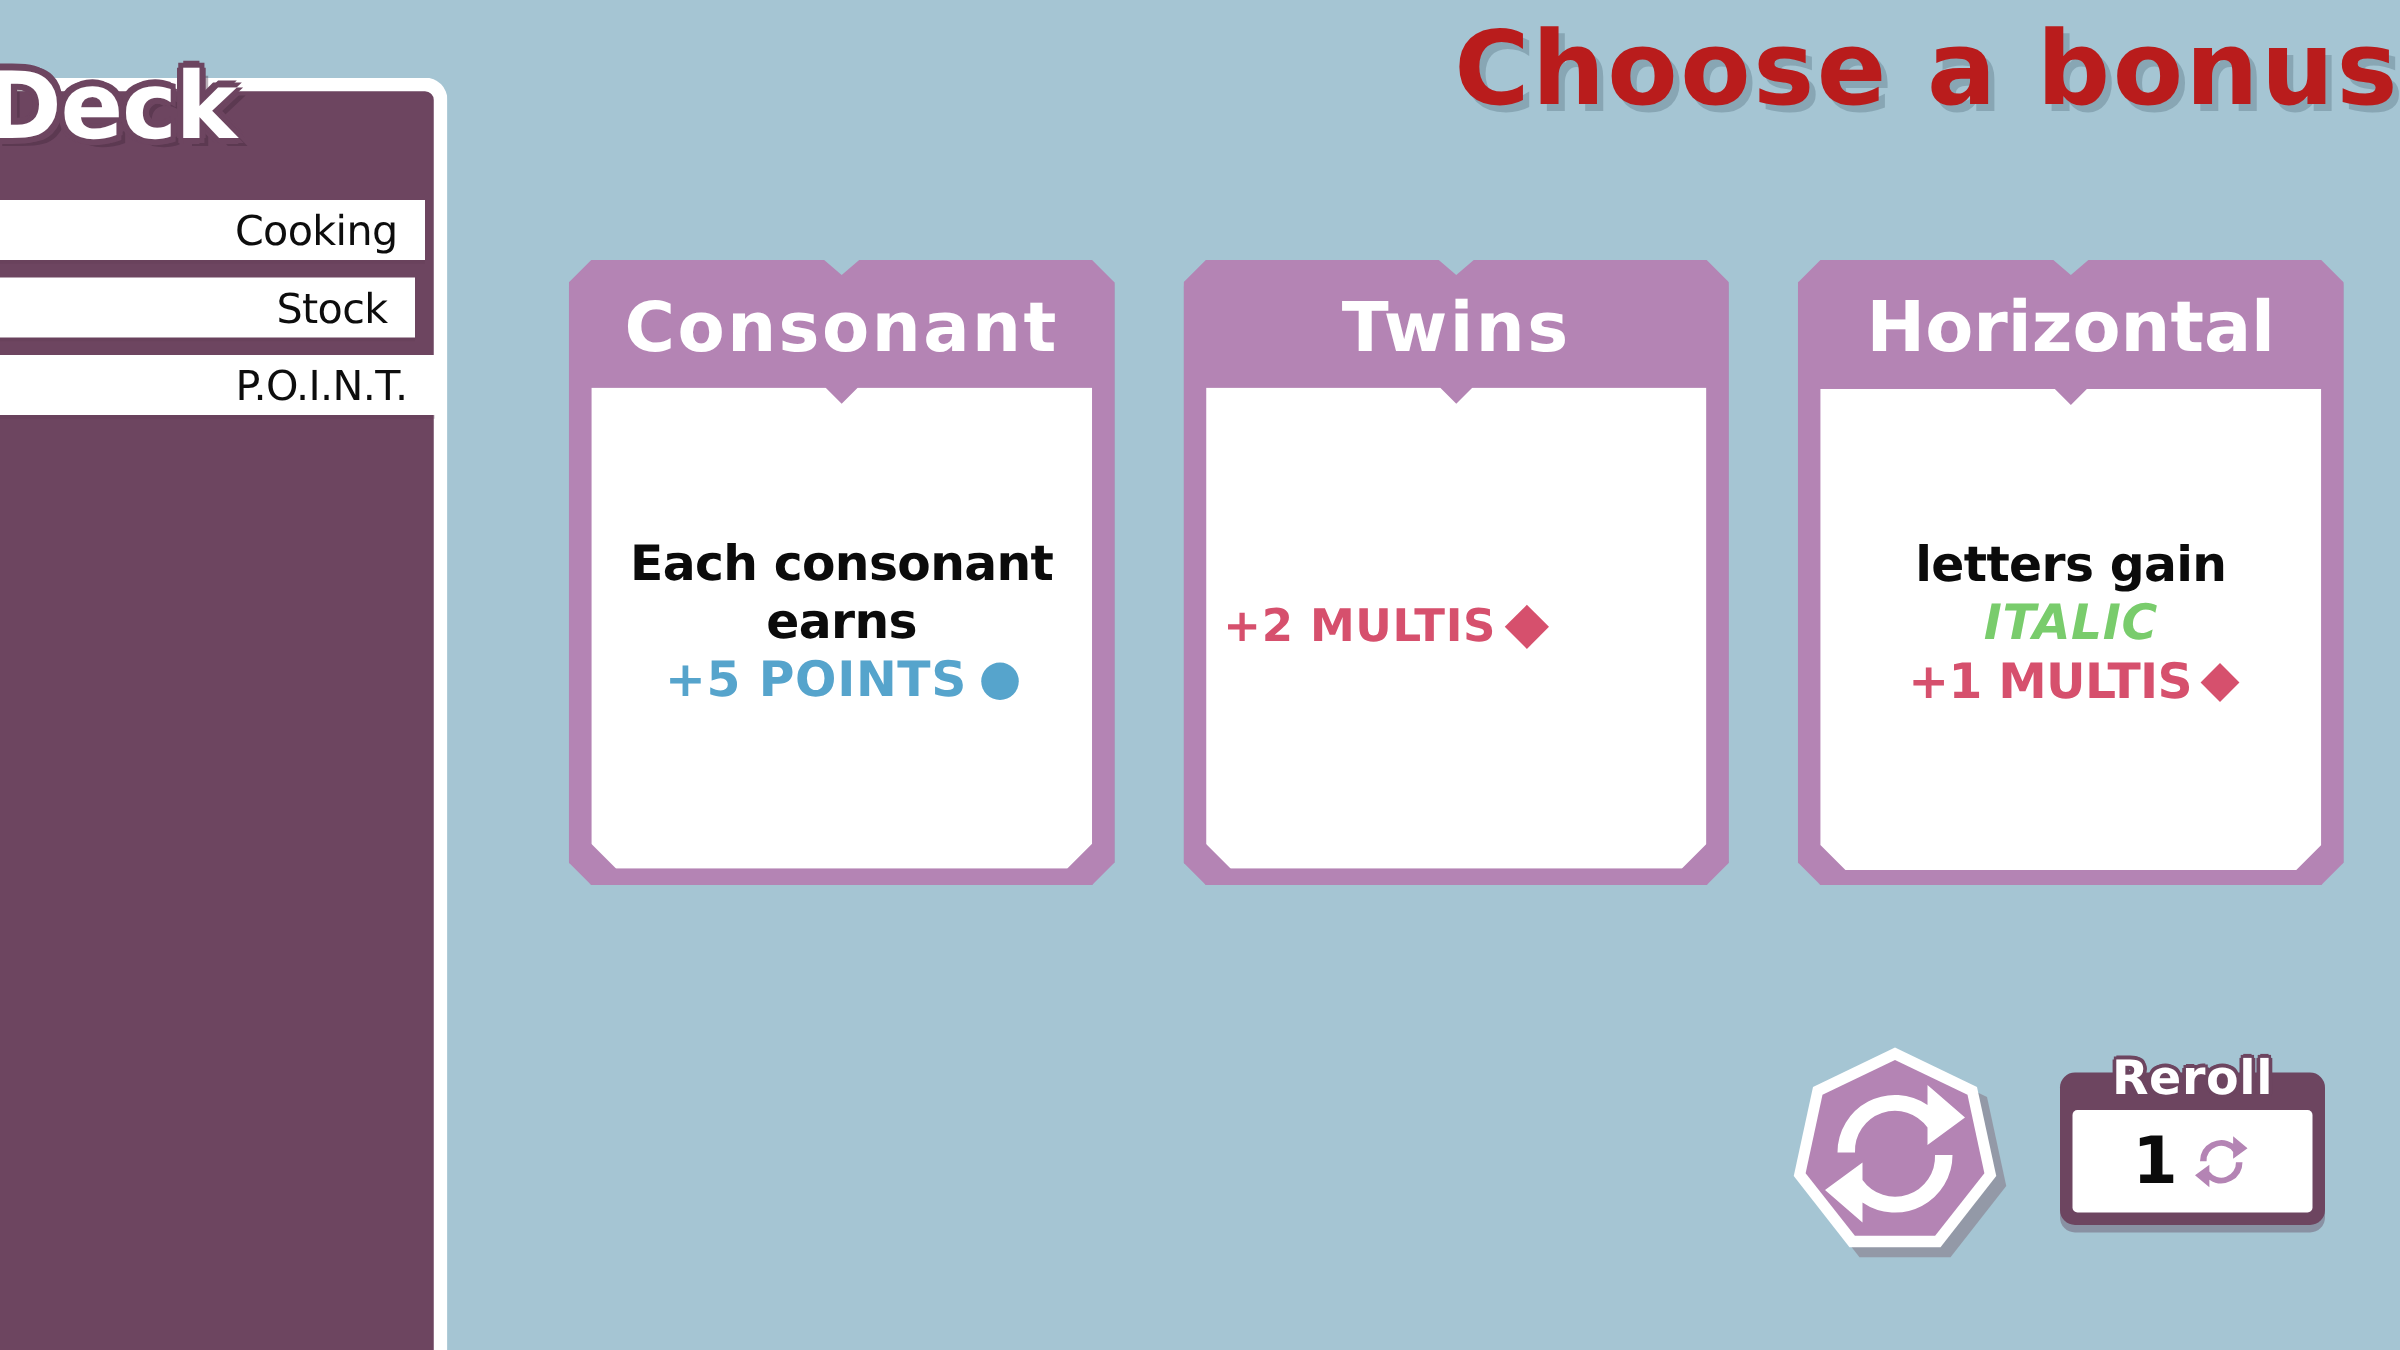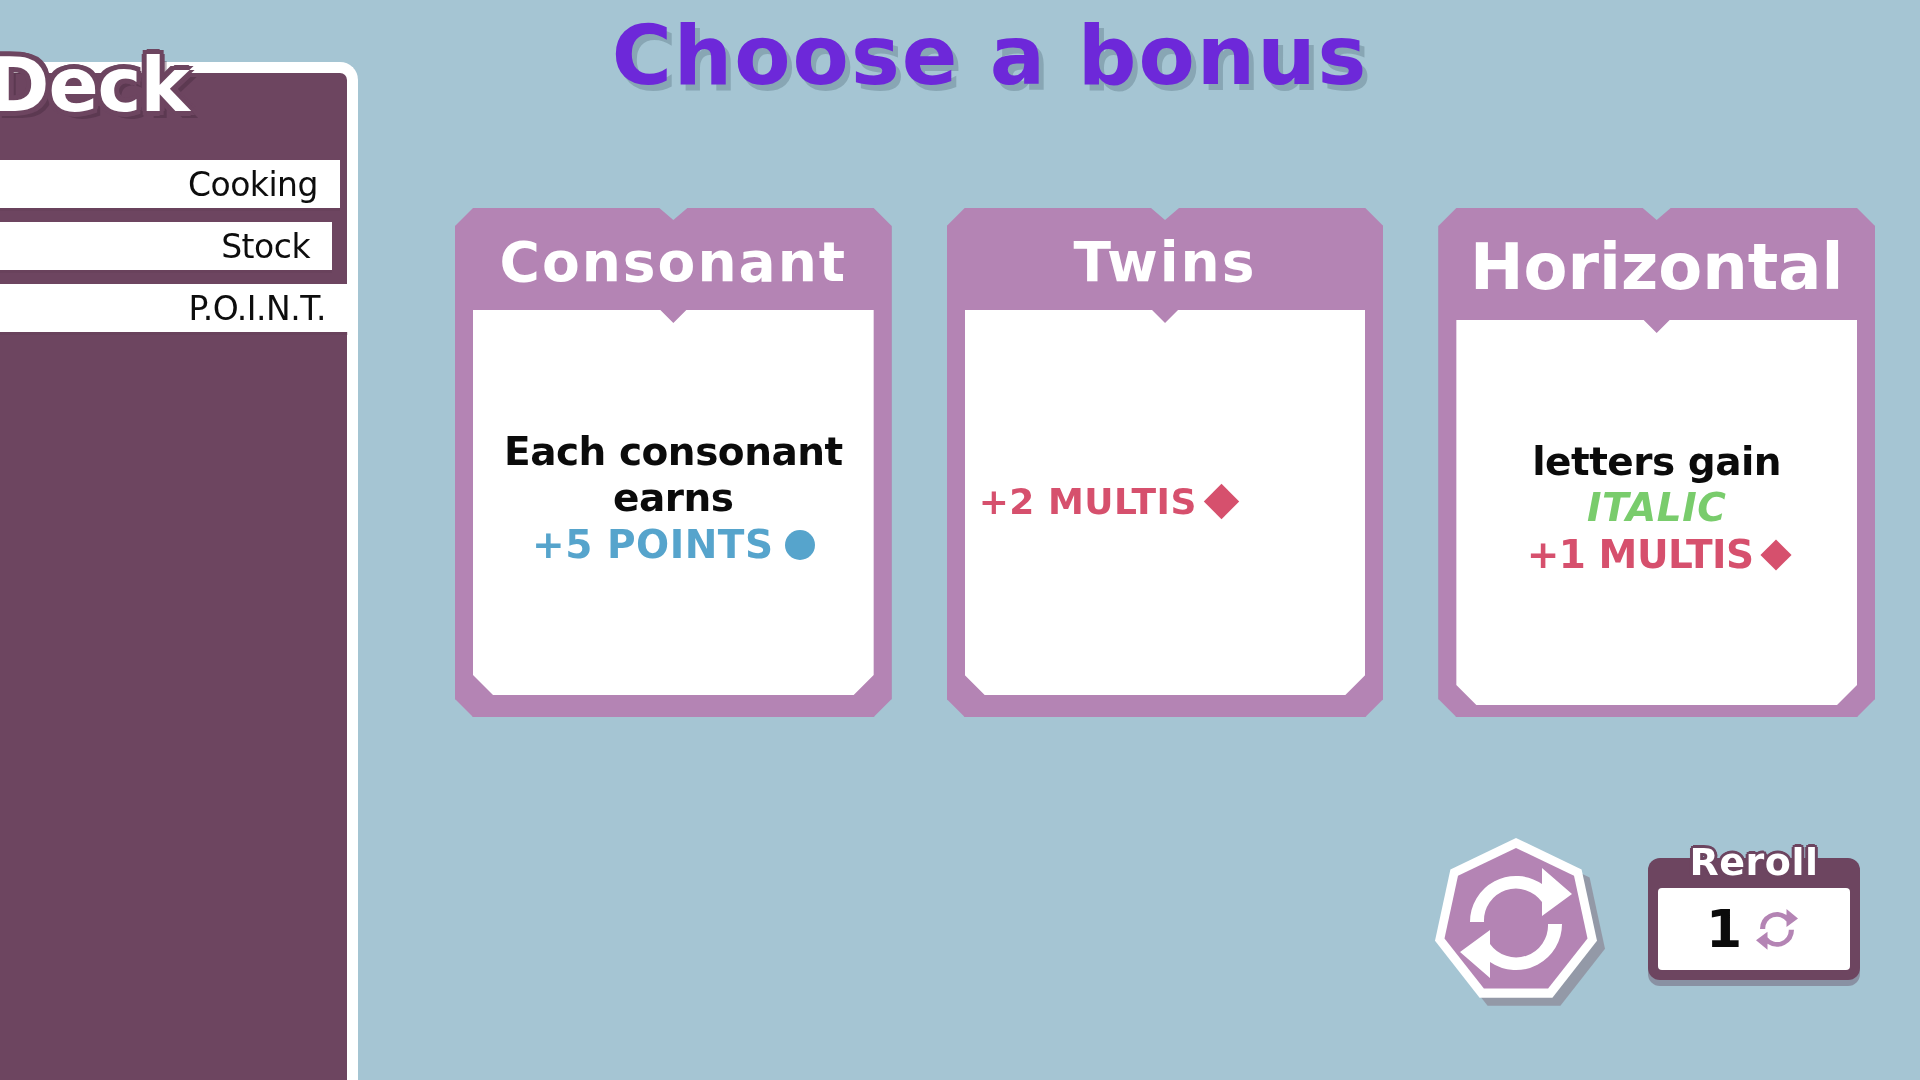--- a/index.html
+++ b/index.html
@@ -74,24 +74,24 @@
   #deck-row-0 { top: 118px; width: 400px; }
   #deck-row-1 { top: 180px; width: 392px; }
   #deck-row-2 { top: 242px; width: 408px; }
 
   
   #page-title {
     position: absolute;
     left: 0;
     top: 8px;
     width: 1920px;
-    text-align: center;
+    text-align: right;
     font-size: 82px;
     font-weight: bold;
-    color: #6d28d9;
+    color: #b91c1c;
     font-family: "DejaVu Sans", sans-serif;
     letter-spacing: 2px;
     text-shadow: 5px 6px 0 rgba(70,95,110,0.30);
     padding-left: 60px;
     box-sizing: border-box;
   }
 
   
   #cards {
     position: absolute;
@@ -121,21 +121,21 @@
     text-align: center;
     color: #ffffff;
     font-size: 55px;
     font-weight: bold;
     font-family: "DejaVu Sans", sans-serif;
     letter-spacing: 2px;
     padding: 22px 8px 16px 8px;
     white-space: nowrap;
     overflow: visible;
   }
-  .card-title.tight { letter-spacing: 0px; font-size: 64px; }
+  .card-title.tight { letter-spacing: 0px; font-size: 56px; }
   .card-inner {
     background: #ffffff;
     margin: 0 18px;
     min-height: 385px;
     clip-path: polygon(
       0 0,
       calc(50% - 13px) 0, 50% 13px, calc(50% + 13px) 0,
       100% 0,
       100% calc(100% - 20px), calc(100% - 20px) 100%,
       20px 100%, 0 calc(100% - 20px)

